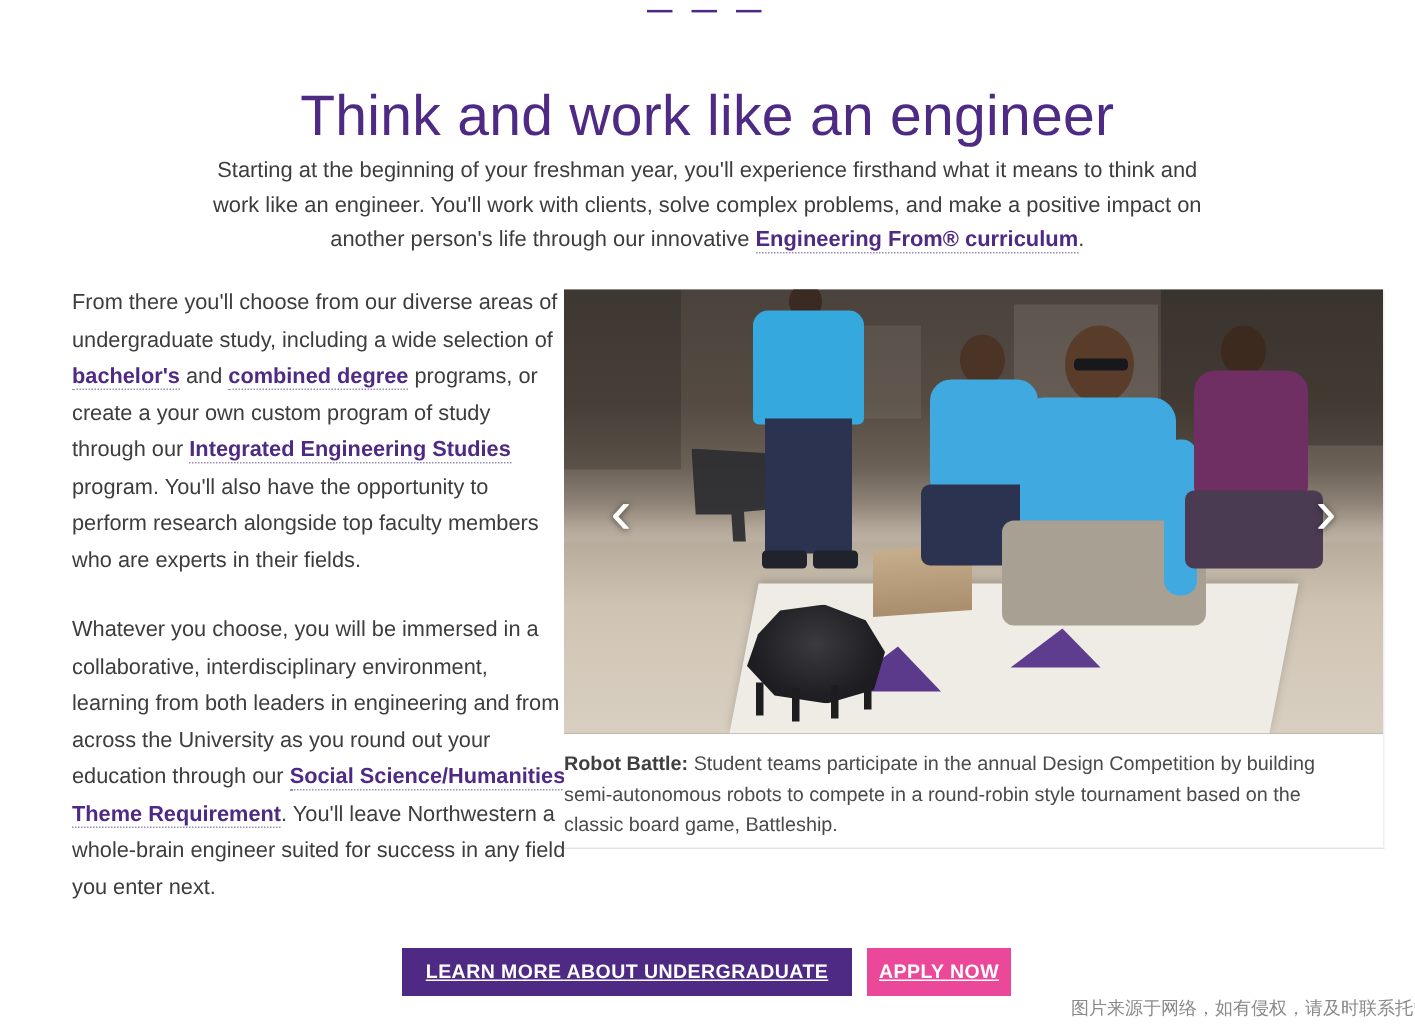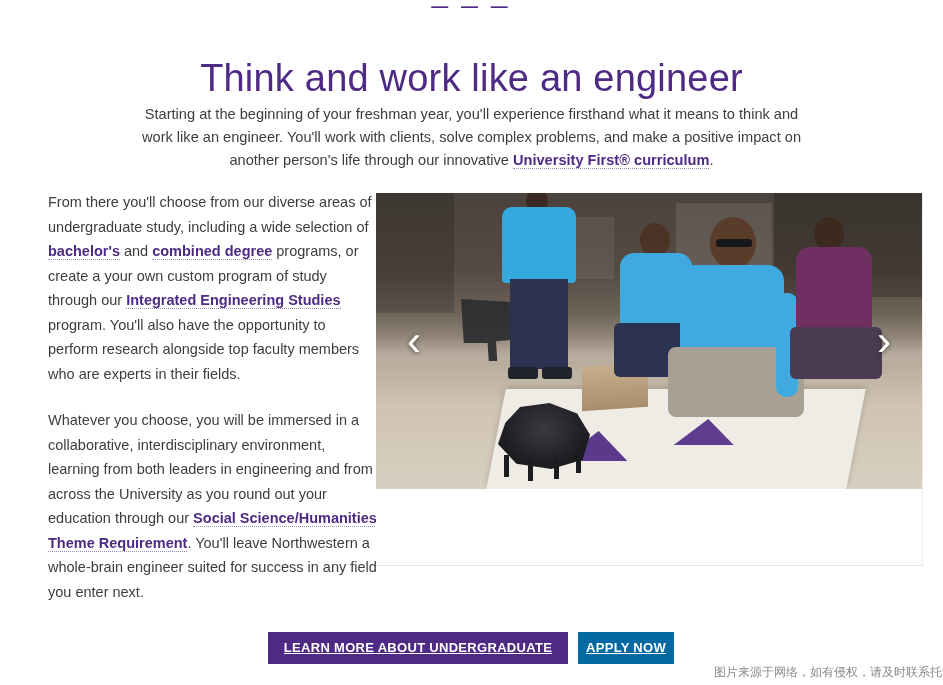--- a/index.html
+++ b/index.html
@@ -263,21 +263,21 @@
     cursor: pointer;
     vertical-align: top;
   }
   .btn-primary {
     width: 300px;
     background: #4e2a84;
     padding: 0 10px;
   }
   .btn-secondary {
     width: 96px;
-    background: #0369a1;
+    background: #ec4899;
     margin-left: 10px;
     color: #ffffff;
   }
 
   
   .watermark {
     position: absolute;
     top: 664px;
     left: 714px;
     width: 229px;
@@ -290,21 +290,21 @@
 </head>
 <body>
 
 <div class="page">
 
   <div class="top-dashes">— — —</div>
 
   <h1 class="headline">Think and work like an engineer</h1>
 
   <p class="intro">
-    <span>Starting at the beginning of your freshman year, you'll experience firsthand what it means to think and work like an engineer. You'll work with clients, solve complex problems, and make a positive impact on another person's life through our innovative </span><a href="#">University First® curriculum</a><span>.</span>
+    <span>Starting at the beginning of your freshman year, you'll experience firsthand what it means to think and work like an engineer. You'll work with clients, solve complex problems, and make a positive impact on another person's life through our innovative </span><a href="#">Engineering From® curriculum</a><span>.</span>
   </p>
 
   <div class="left-col">
     <p><span>From there you'll choose from our diverse areas of undergraduate study, including a wide selection of </span><a href="#">bachelor's</a><span> and </span><a href="#">combined degree</a><span> programs, or create a your own custom program of study through our </span><a href="#">Integrated Engineering Studies</a><span> program. You'll also have the opportunity to perform research alongside top faculty members who are experts in their fields.</span></p>
     <p><span>Whatever you choose, you will be immersed in a collaborative, interdisciplinary environment, learning from both leaders in engineering and from across the University as you round out your education through our </span><a href="#">Social Science/Humanities Theme Requirement</a><span>. You'll leave Northwestern a whole-brain engineer suited for success in any field you enter next.</span></p>
   </div>
 
   <div class="figure">
     <div class="figure-photo">
       <div class="photo-bg"></div>
@@ -353,20 +353,23 @@
       <div class="robot"></div>
       <div class="robot-leg" style="left:128px;top:262px;"></div>
       <div class="robot-leg" style="left:152px;top:266px;"></div>
       <div class="robot-leg" style="left:178px;top:264px;"></div>
       <div class="robot-leg" style="left:200px;top:258px;"></div>
 
       <div class="arrow arrow-prev">‹</div>
       <div class="arrow arrow-next">›</div>
     </div>
 
+    <div class="caption">
+      <b>Robot Battle:</b><span> Student teams participate in the annual Design Competition by building semi-autonomous robots to compete in a round-robin style tournament based on the classic board game, Battleship.</span>
+    </div>
   </div>
 
   <div class="cta-row">
     <a class="btn btn-primary" href="#">LEARN MORE ABOUT UNDERGRADUATE STUDY</a><a class="btn btn-secondary" href="#">APPLY NOW</a>
   </div>
 
   <div class="watermark">图片来源于网络，如有侵权，请及时联系托管学翰</div>
 
 </div>
 

